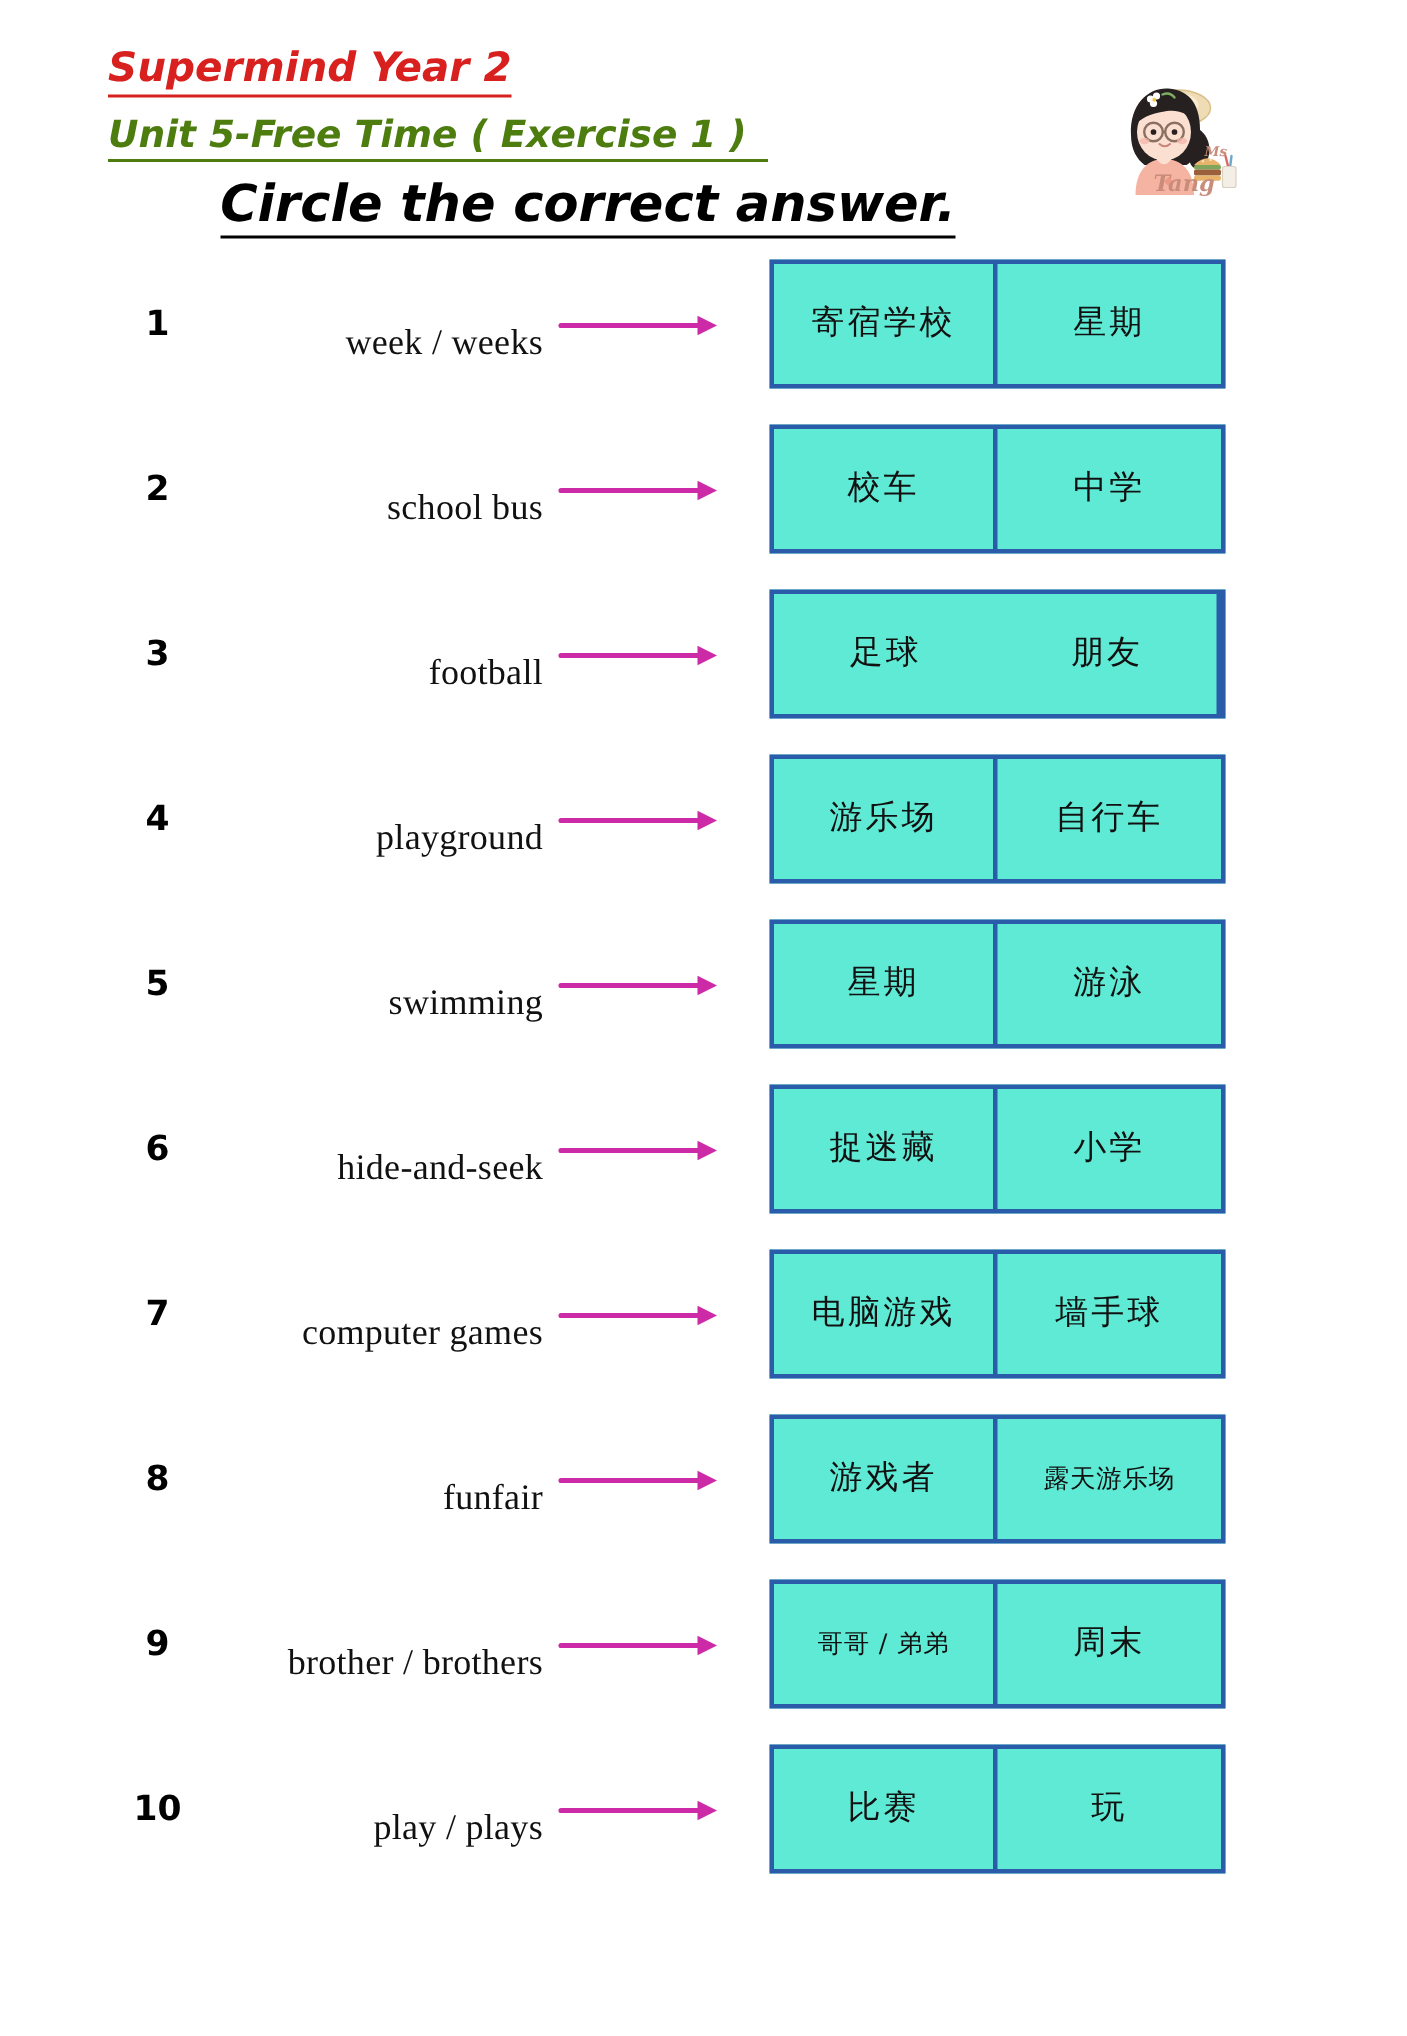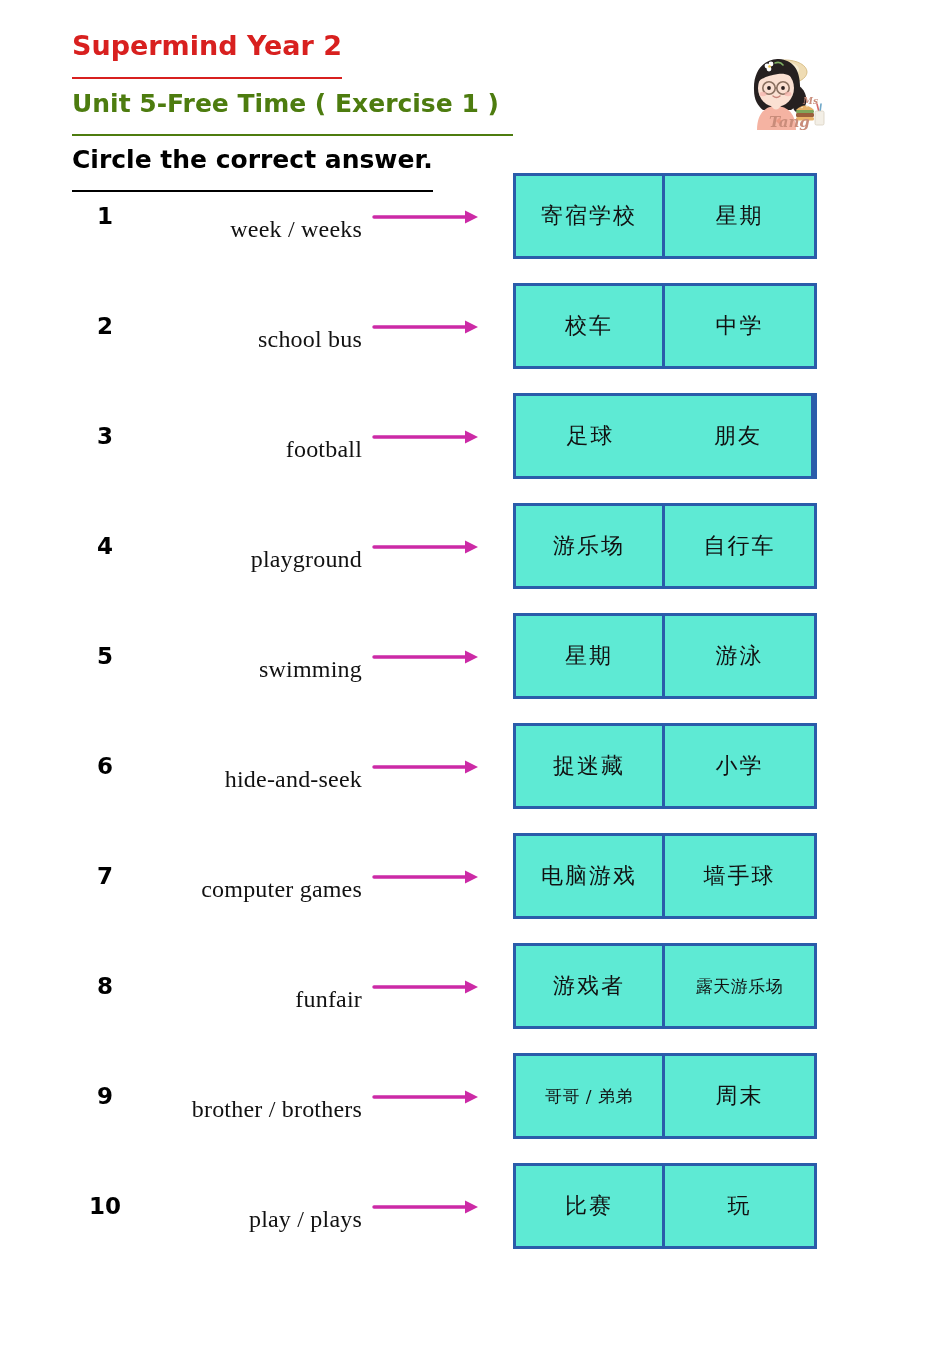--- a/index.html
+++ b/index.html
@@ -31,37 +31,39 @@
   }
   .hline {
     font-family: "DejaVu Sans", sans-serif;
     font-weight: 700;
     white-space: nowrap;
     line-height: 1.0;
   }
   .hline-inner {
     display: inline-block;
     border-bottom: 2.5px solid currentColor;
-    padding-bottom: 18px;
+    padding-bottom: 4px;
+    font-style: italic;
   }
   .h-title {
     color: #d8201f;
     font-size: 27px;
     margin-bottom: 12px;
   }
   .h-sub {
     color: #4d7c0f;
     font-size: 25px;
     margin-bottom: 11px;
   }
   .h-sub .hline-inner { padding-right: 14px; }
   .h-instr {
     color: #000000;
-    font-size: 25px;
+    font-size: 34px;
     font-weight: 600;
+    text-align: center;
   }
   .h-instr .hline-inner { border-bottom-color: #000; }
 
   
   .avatar {
     position: absolute;
     left: 733px;
     top: 48px;
     width: 100px;
     height: 84px;

